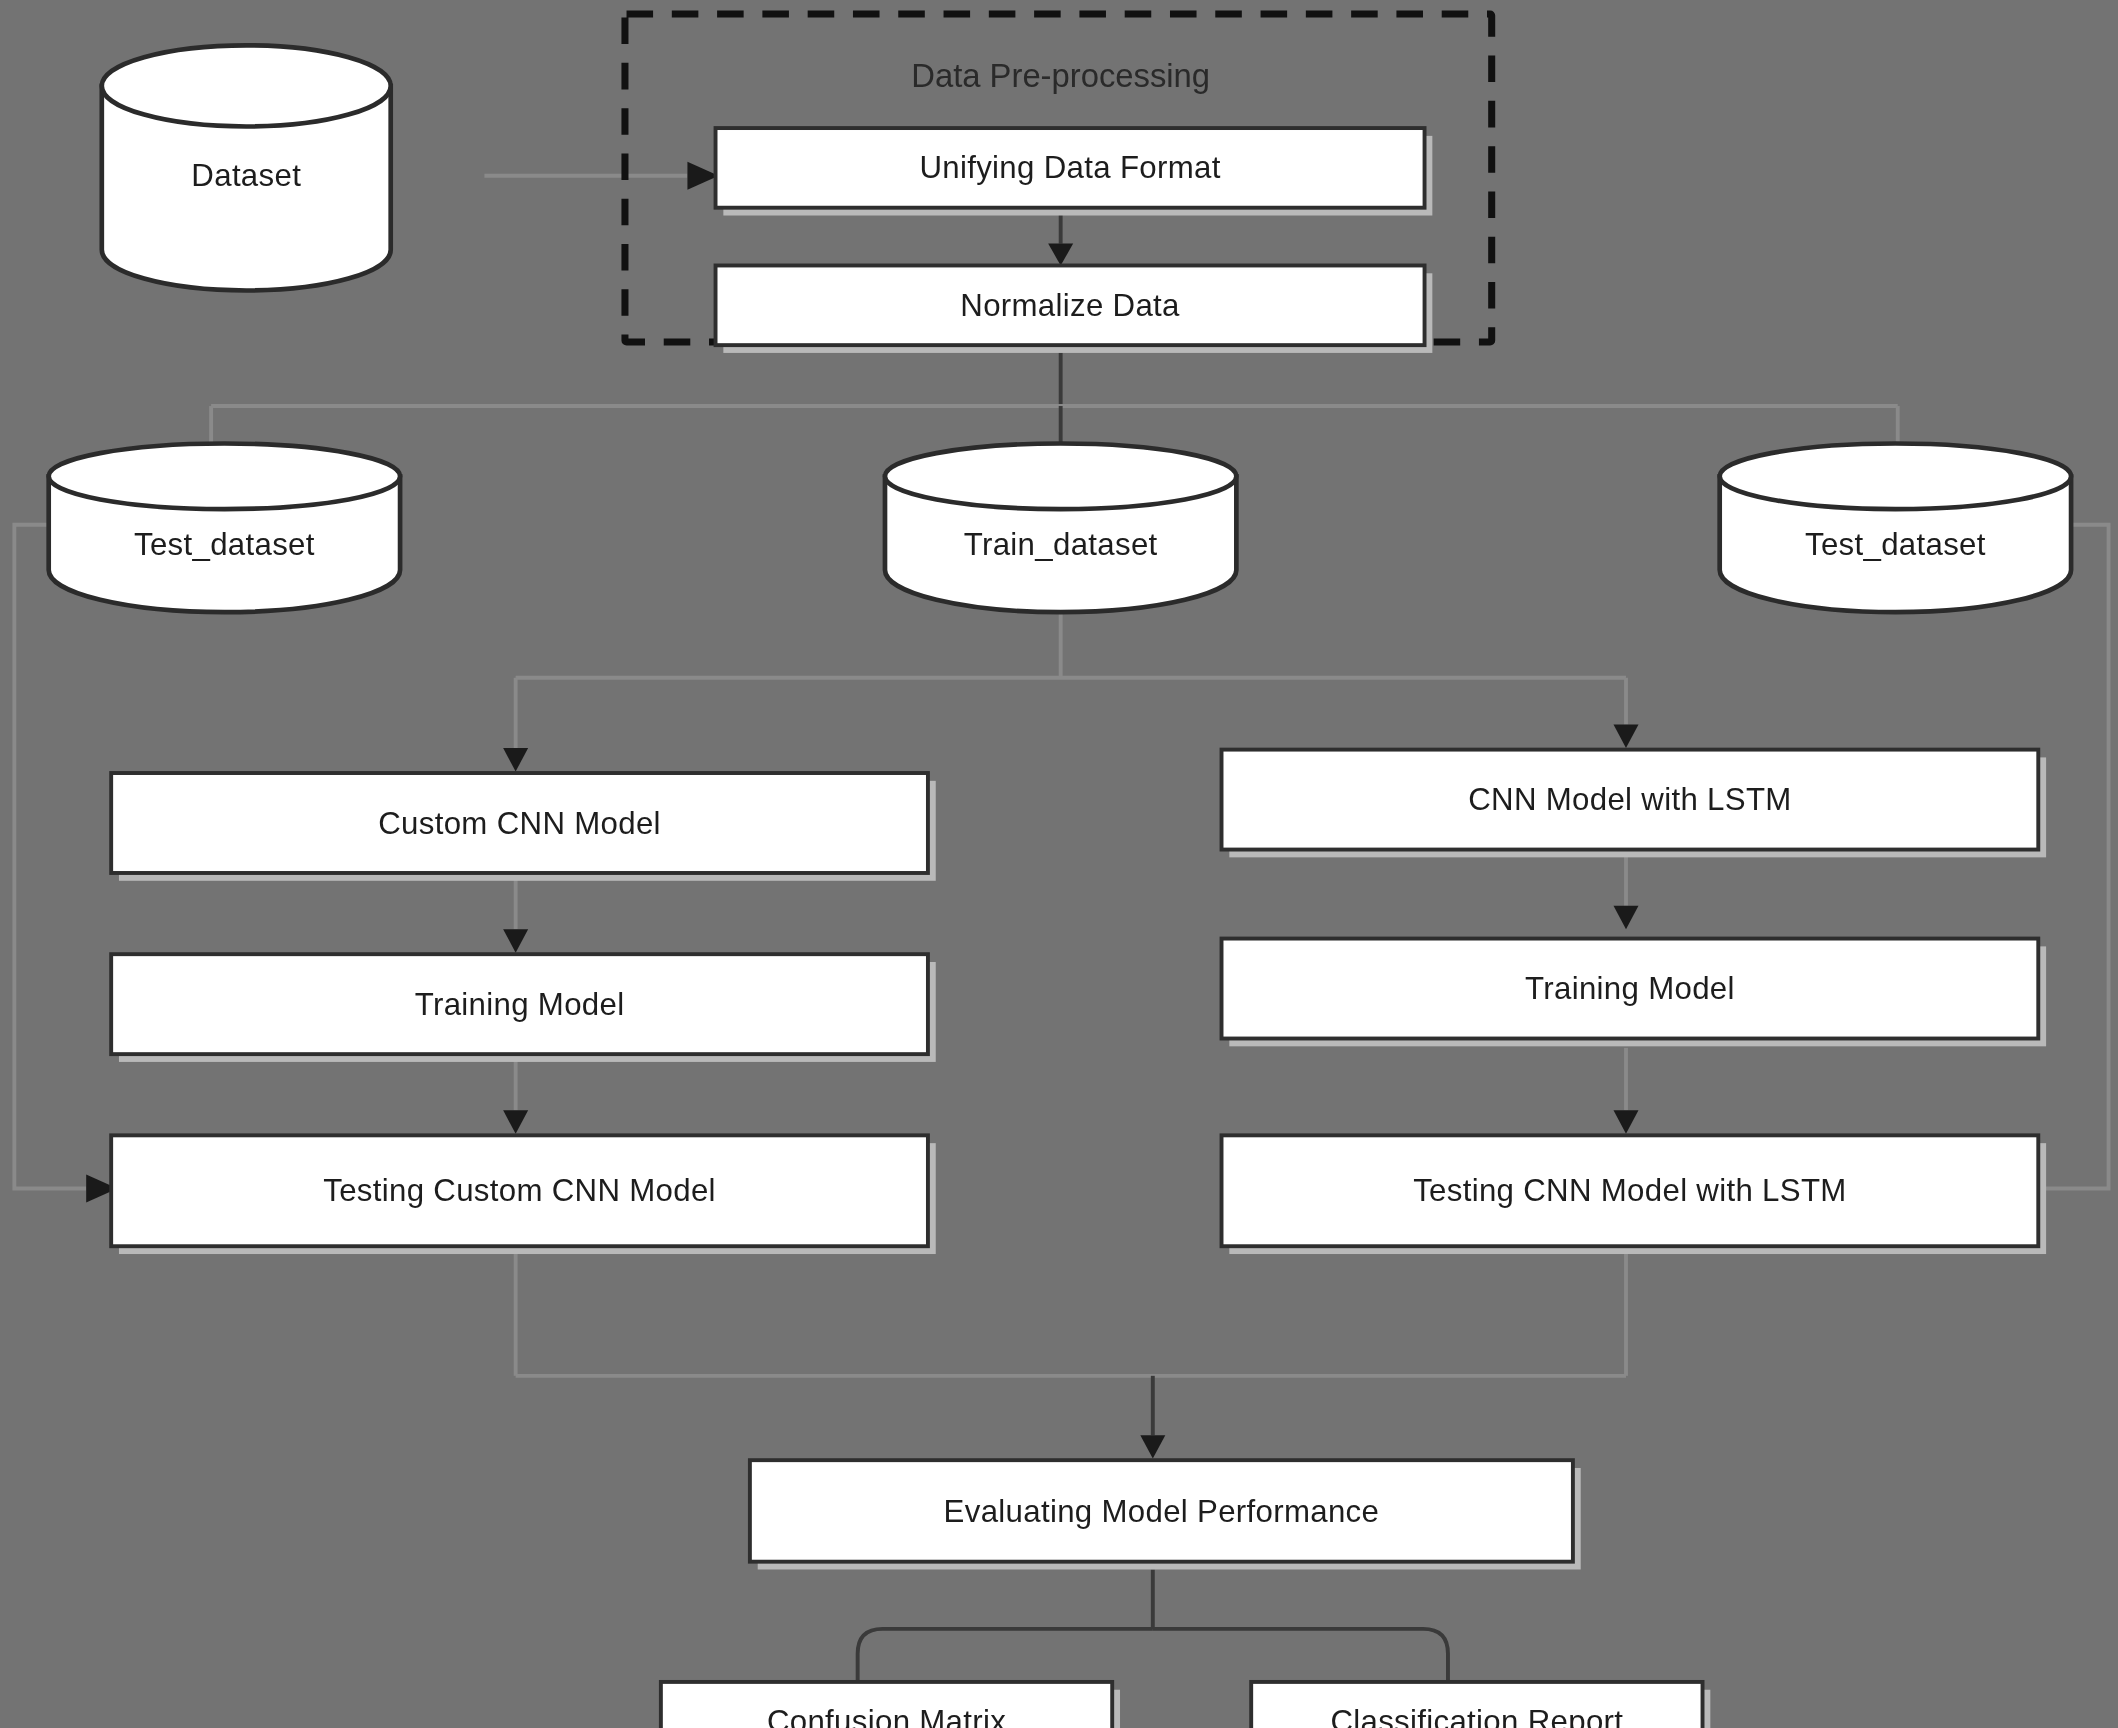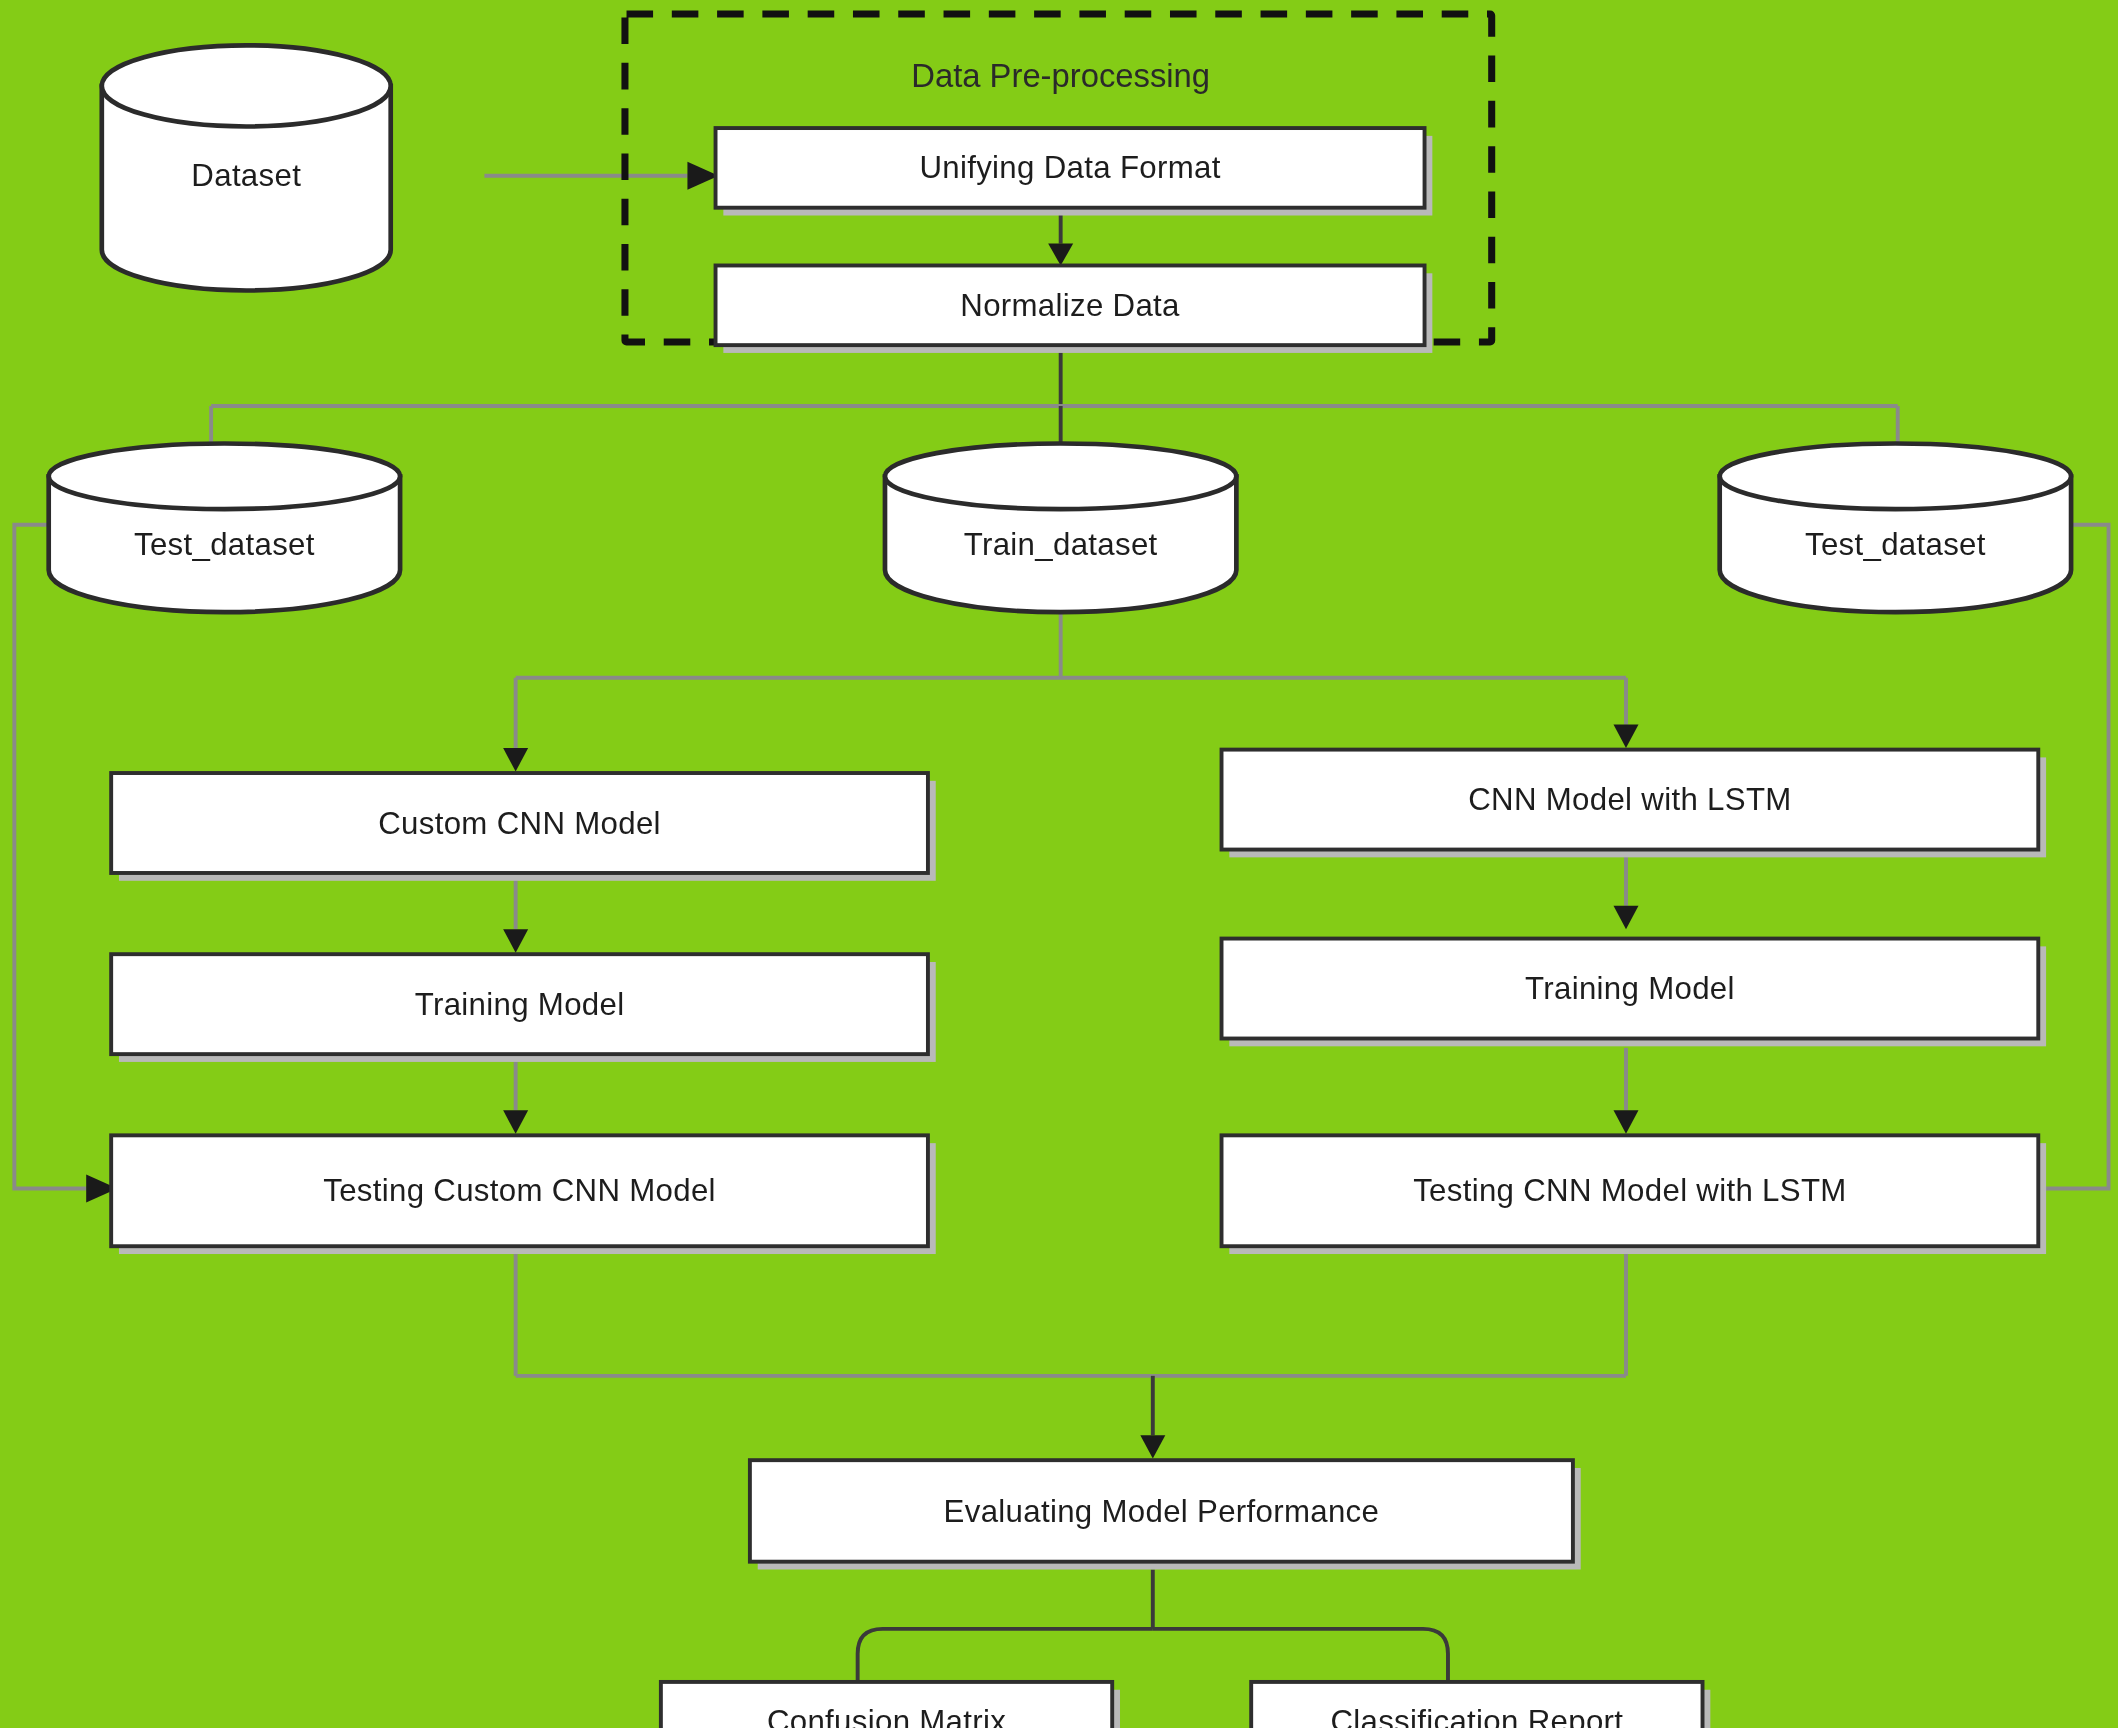--- a/index.html
+++ b/index.html
@@ -11,21 +11,21 @@
   body {
     width: 2119px;
     height: 1728px;
     font-family: "Liberation Sans", sans-serif;
     overflow: hidden;
   }
   #diagram-root {
     position: relative;
     width: 2119px;
     height: 1728px;
-    background: #84cc16;
+    background: #737373;
   }
   svg#flow {
     display: block;
     width: 2119px;
     height: 1728px;
   }
   .node-text {
     font-family: "Liberation Sans", sans-serif;
     font-size: 40px;
     fill: #1d1d1d;

